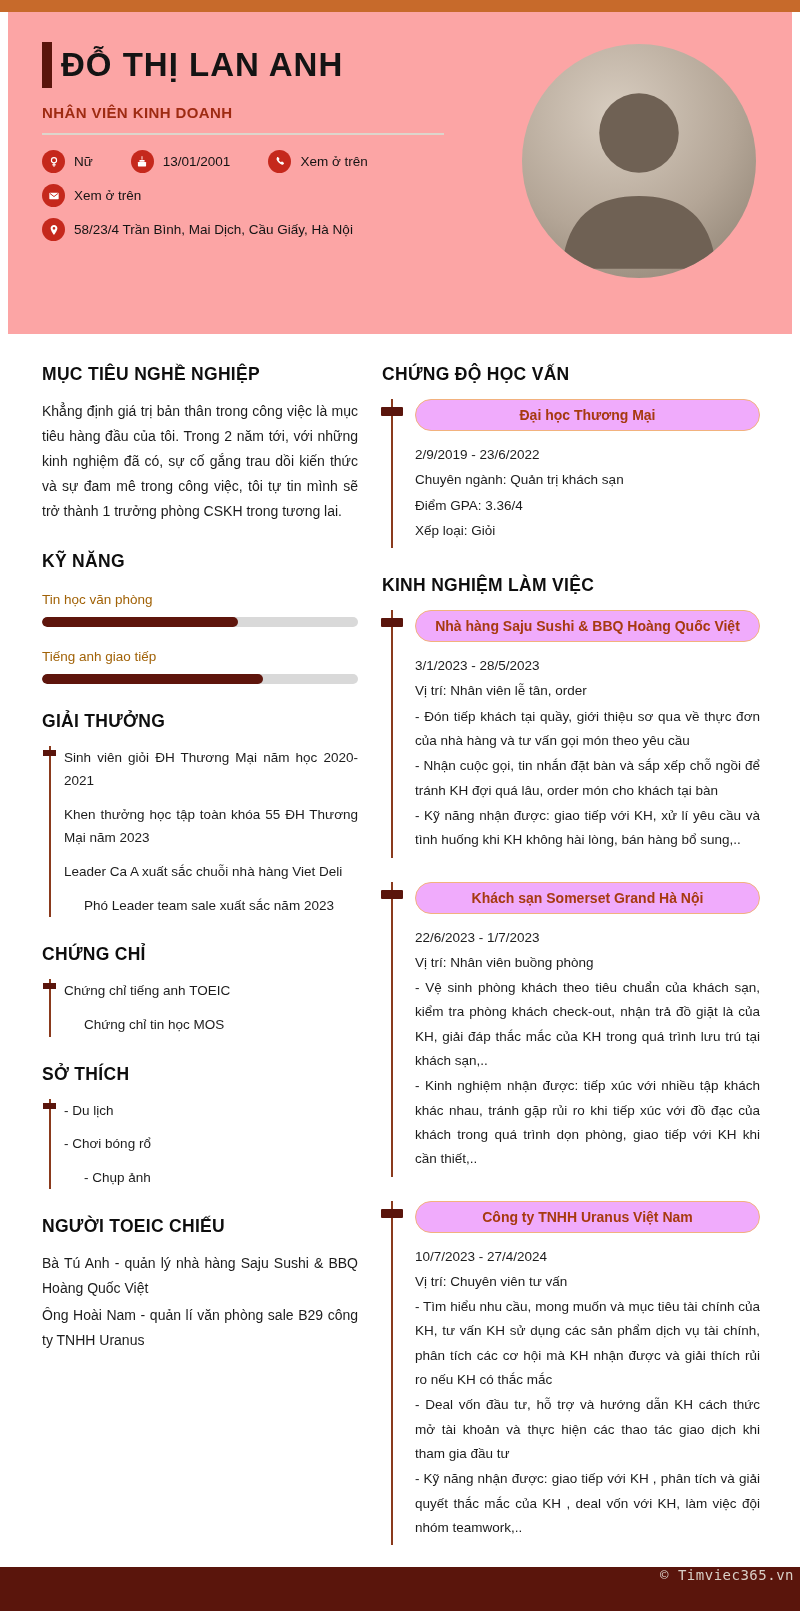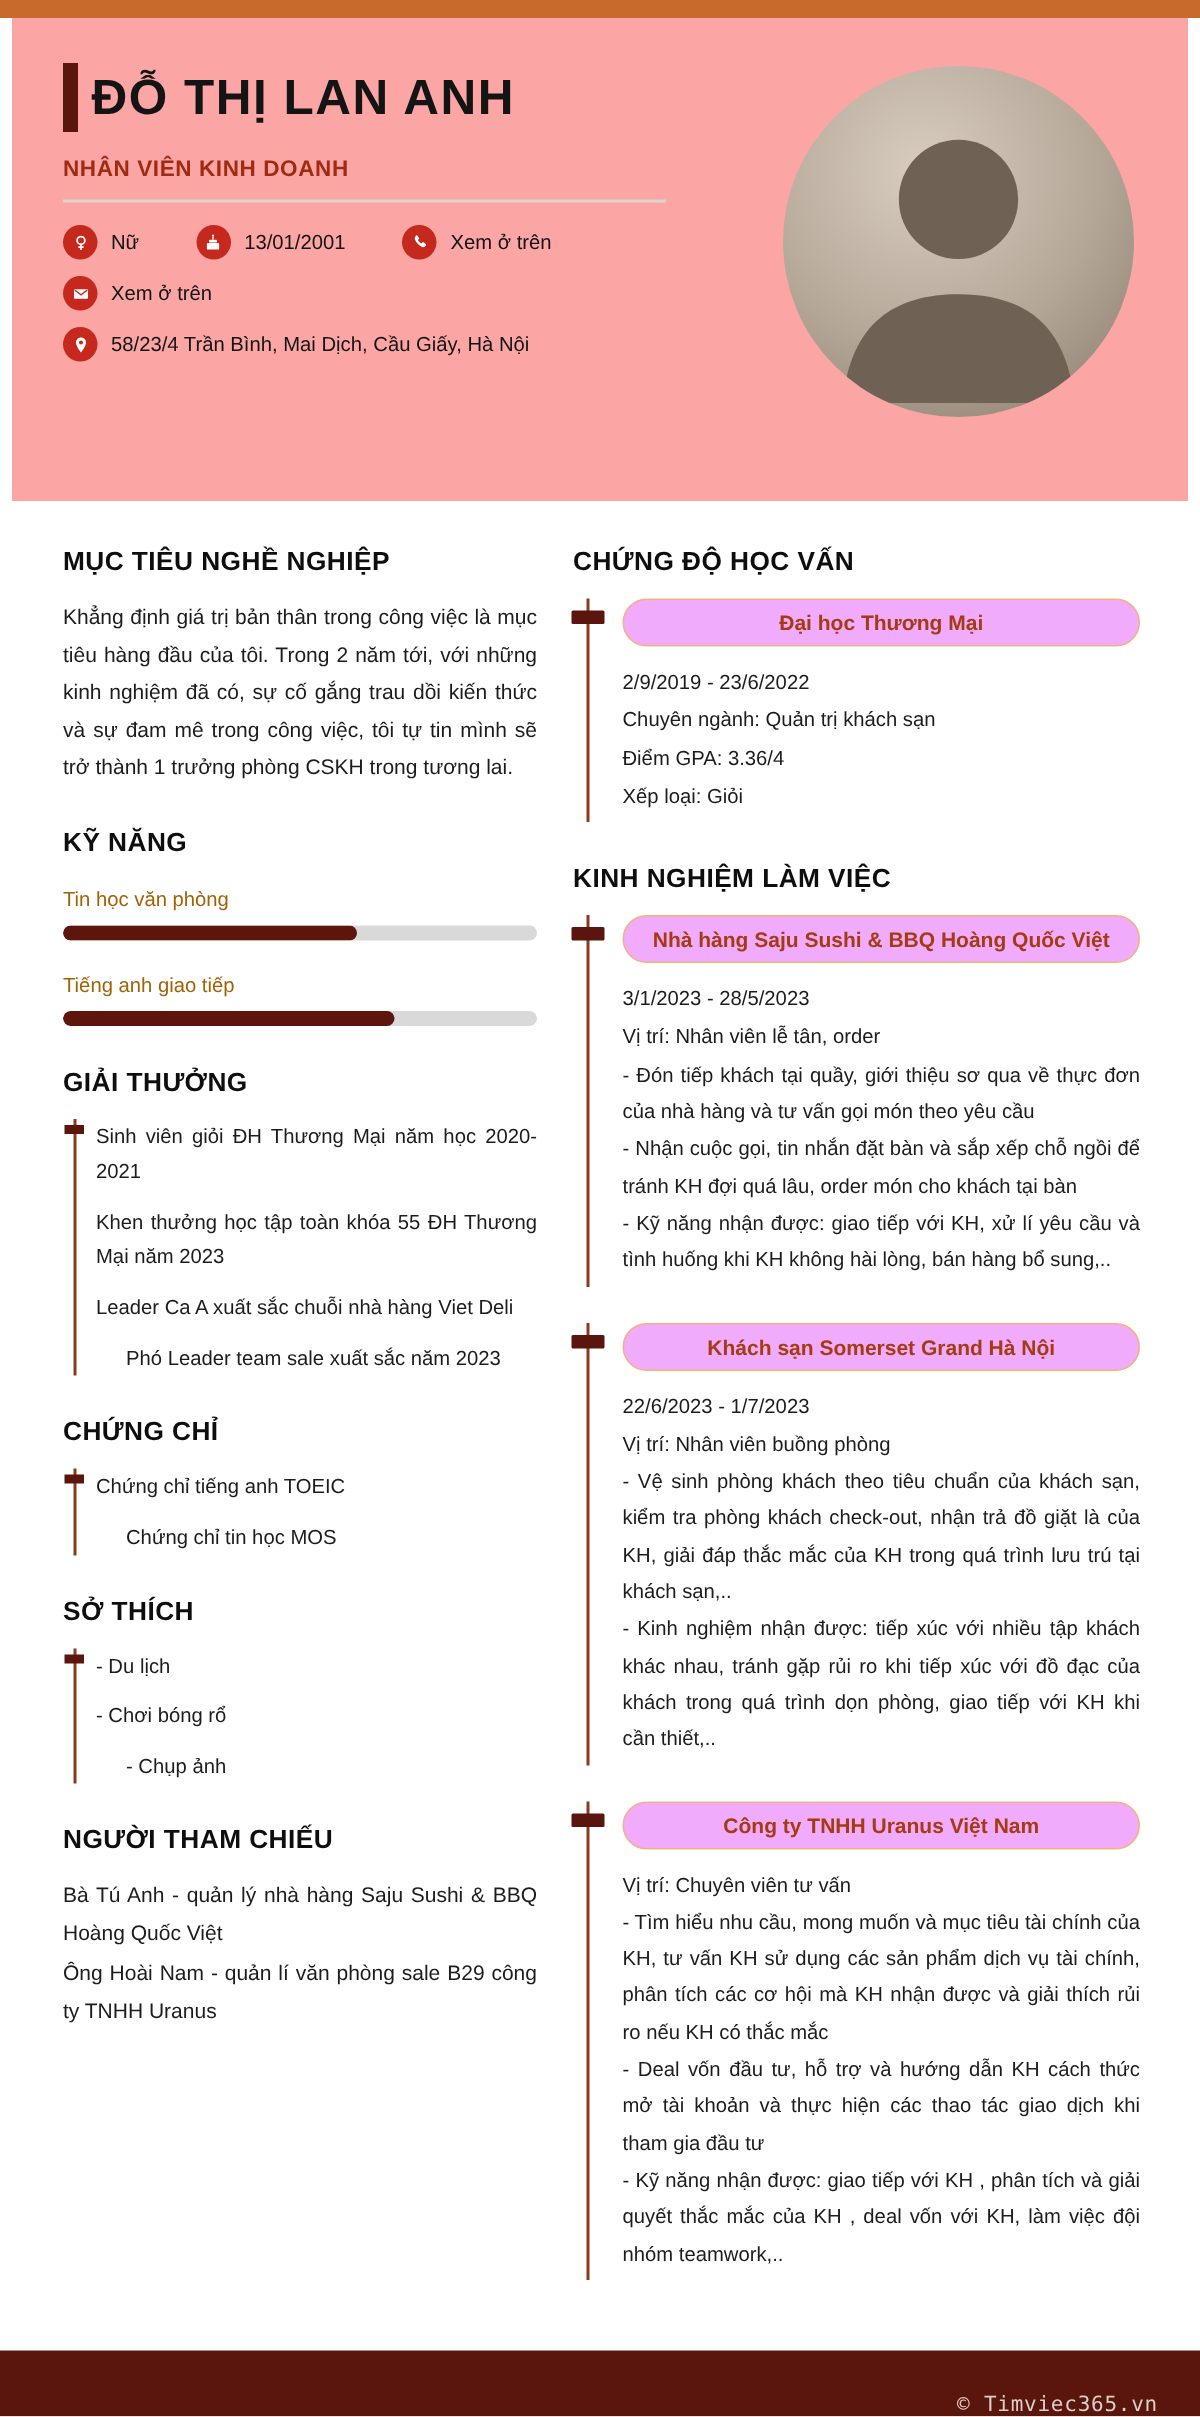--- a/index.html
+++ b/index.html
@@ -49,22 +49,22 @@
   .timeline p:last-child { margin-bottom:0;margin-left:20px; }
 
   
   .entry { position:relative; border-left:2px solid #8a3a1d; padding-left:22px; margin-left:9px; margin-bottom:24px; padding-bottom:4px; }
   .entry::before { content:""; position:absolute; left:-12px; top:8px; width:22px; height:9px; background:#5a150c; border-radius:1px; }
   .pill { border:1.5px solid #f2b27e; border-radius:18px; background:#f0abfc; text-align:center; padding:7px 8px;
           font-size:14px; font-weight:700; color:#a63a10; margin-bottom:12px; }
   .entry p { font-size:13.5px; line-height:1.8; text-align:justify; color:#1c1c1c; margin-bottom:1px; }
 
   
-  .footer { position:absolute; left:0; right:0; bottom:0; height:44px; background:#5a150c; display:flex; align-items:flex-end;
-            justify-content:flex-end; padding-right:28px; }
+  .footer { position:absolute; left:0; right:0; bottom:0; height:44px; background:#5a150c; display:flex; align-items:flex-start;
+            justify-content:flex-end; padding-right:6px; }
   .footer-text { color:#d9cfc6; font-size:14px; font-family:"DejaVu Sans Mono", monospace; letter-spacing:.5px; }
 </style>
 </head>
 <body>
 
 <div class="page">
 
   <div class="topbar"></div>
 
   <div class="header">
@@ -184,21 +184,21 @@
       <div class="section">
         <div class="heading">SỞ THÍCH</div>
         <div class="timeline">
           <p>- Du lịch</p>
           <p>- Chơi bóng rổ</p>
           <p>- Chụp ảnh</p>
         </div>
       </div>
 
       <div class="section">
-        <div class="heading">NGƯỜI THAM CHIẾU</div>
+        <div class="heading">NGƯỜI TOEIC CHIẾU</div>
         <p class="ref-line">Bà Tú Anh - quản lý nhà hàng Saju Sushi &amp; BBQ Hoàng Quốc Việt</p>
         <p class="ref-line">Ông Hoài Nam - quản lí văn phòng sale B29 công ty TNHH Uranus</p>
       </div>
 
     </div>
 
     <div class="col-right">
 
       <div class="section">
         <div class="heading">CHỨNG ĐỘ HỌC VẤN</div>
@@ -226,20 +226,21 @@
         <div class="entry">
           <div class="pill">Khách sạn Somerset Grand Hà Nội</div>
           <p>22/6/2023 - 1/7/2023</p>
           <p>Vị trí: Nhân viên buồng phòng</p>
           <p>- Vệ sinh phòng khách theo tiêu chuẩn của khách sạn, kiểm tra phòng khách check-out, nhận trả đồ giặt là của KH, giải đáp thắc mắc của KH trong quá trình lưu trú tại khách sạn,..</p>
           <p>- Kinh nghiệm nhận được: tiếp xúc với nhiều tập khách khác nhau, tránh gặp rủi ro khi tiếp xúc với đồ đạc của khách trong quá trình dọn phòng, giao tiếp với KH khi cần thiết,..</p>
         </div>
 
         <div class="entry">
           <div class="pill">Công ty TNHH Uranus Việt Nam</div>
+          <p>10/7/2023 - 27/4/2024</p>
           <p>Vị trí: Chuyên viên tư vấn</p>
           <p>- Tìm hiểu nhu cầu, mong muốn và mục tiêu tài chính của KH, tư vấn KH sử dụng các sản phẩm dịch vụ tài chính, phân tích các cơ hội mà KH nhận được và giải thích rủi ro nếu KH có thắc mắc</p>
           <p>- Deal vốn đầu tư, hỗ trợ và hướng dẫn KH cách thức mở tài khoản và thực hiện các thao tác giao dịch khi tham gia đầu tư</p>
           <p>- Kỹ năng nhận được:  giao tiếp với KH , phân tích và giải quyết thắc mắc của KH , deal vốn với KH, làm việc đội nhóm teamwork,..</p>
         </div>
 
       </div>
     </div>
   </div>
 

